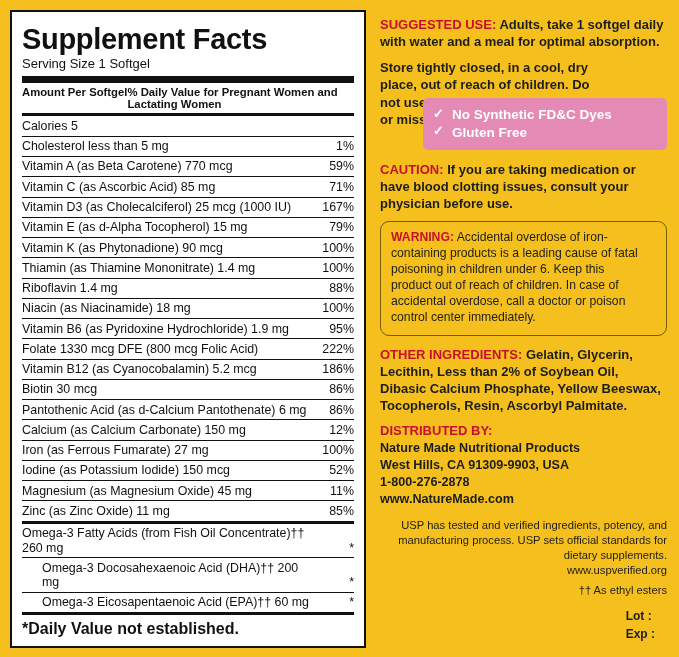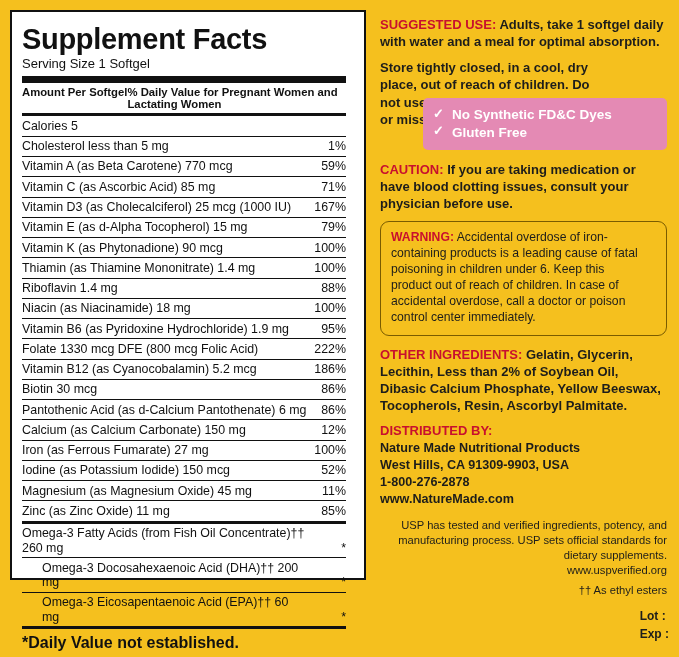--- a/index.html
+++ b/index.html
@@ -17,24 +17,24 @@
     inset: 0;
     display: flex;
     padding: 10px 8px 8px 10px;
   }
 
   
   .facts {
     width: 356px;
     background: #ffffff;
     border: 2px solid #111;
-    padding: 8px 18px 6px 10px;
+    padding: 8px 10px 6px 10px;
     display: flex;
     flex-direction: column;
-    height: 570px;
+    height: 638px;
   }
   .facts-title {
     font-size: 29px;
     font-weight: 700;
     letter-spacing: -0.3px;
     line-height: 1.05;
     color: #111;
     margin: 4px 0 2px 0;
   }
   .serving {
@@ -150,21 +150,21 @@
     line-height: 1.32;
     color: #1d1d1b;
     margin-top: 10px;
     text-align: right;
   }
 
   .dist-lines { font-size: 12.6px; font-weight: 700; line-height: 1.35; color: #1d1d1b; }
 
   .lot {
     position: absolute;
-    right: 2px;
+    right: 16px;
     bottom: 6px;
     text-align: left;
     font-size: 12px;
     font-weight: 700;
     color: #1d1d1b;
     line-height: 1.45;
   }
 </style>
 </head>
 <body>

